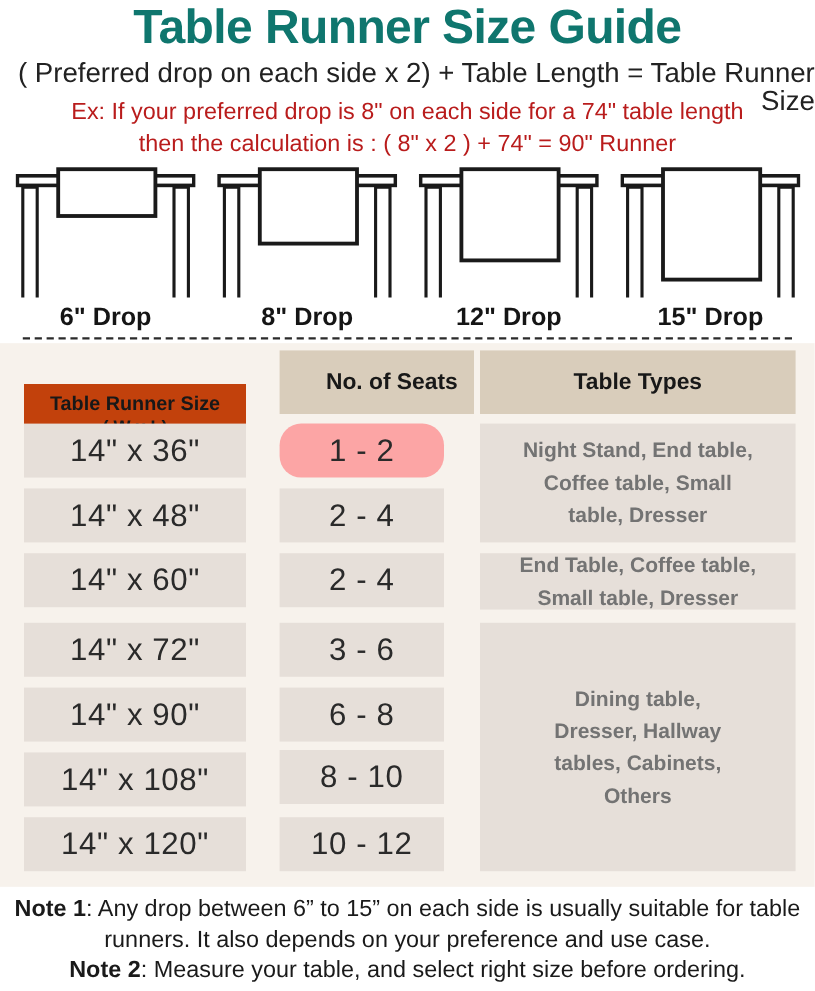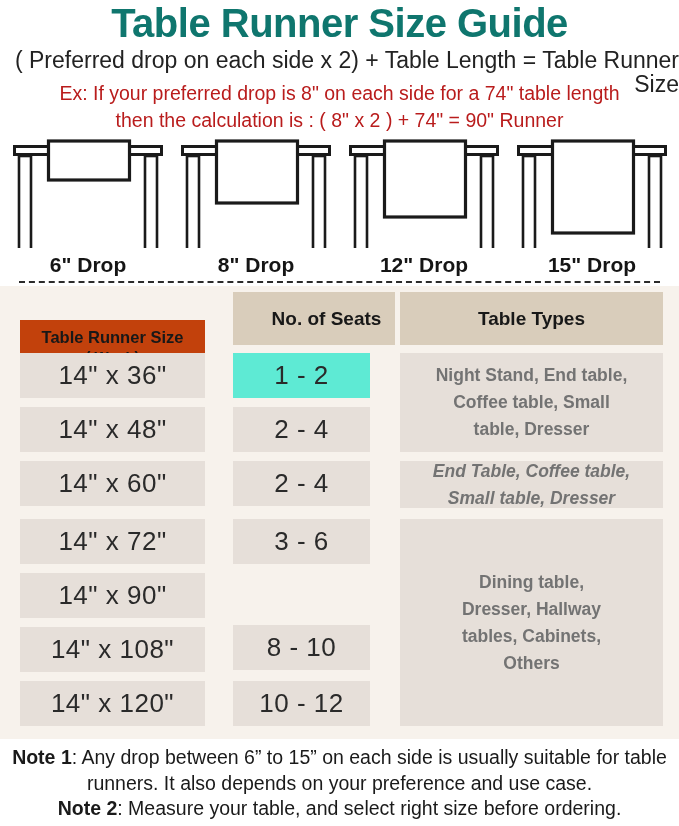--- a/index.html
+++ b/index.html
@@ -122,31 +122,32 @@
   <div class="cell head head-one c3" style="top:292px; height:53px; background:#d9cdbb;">Table Types</div>
 
   <div class="cell val c1" style="top:353px; height:45px; background:#e6dfd9;">14" x 36"</div>
   <div class="cell val c1" style="top:407px; height:45px; background:#e6dfd9;">14" x 48"</div>
   <div class="cell val c1" style="top:461px; height:45px; background:#e6dfd9;">14" x 60"</div>
   <div class="cell val c1" style="top:519px; height:45px; background:#e6dfd9;">14" x 72"</div>
   <div class="cell val c1" style="top:573px; height:45px; background:#e6dfd9;">14" x 90"</div>
   <div class="cell val c1" style="top:627px; height:45px; background:#e6dfd9;">14" x 108"</div>
   <div class="cell val c1" style="top:681px; height:45px; background:#e6dfd9;">14" x 120"</div>
 
-  <div class="cell val c2" style="top:353px; height:45px; background:#5eead4;">1 - 2</div>
+  <div class="cell val c2" style="top:353px; height:45px; background:#fca5a5;border-radius:18px;">1 - 2</div>
   <div class="cell val c2" style="top:407px; height:45px; background:#e6dfd9;">2 - 4</div>
   <div class="cell val c2" style="top:461px; height:45px; background:#e6dfd9;">2 - 4</div>
   <div class="cell val c2" style="top:519px; height:45px; background:#e6dfd9;">3 - 6</div>
+  <div class="cell val c2" style="top:573px; height:45px; background:#e6dfd9;">6 - 8</div>
   <div class="cell val c2" style="top:625px; height:45px; background:#e6dfd9;">8 - 10</div>
   <div class="cell val c2" style="top:681px; height:45px; background:#e6dfd9;">10 - 12</div>
 
   <div class="cell types c3" style="top:353px; height:99px; background:#e6dfd9;">Night Stand, End table,
 Coffee table, Small
 table, Dresser</div>
-  <div class="cell types c3" style="top:461px; height:47px; background:#e6dfd9;font-style:italic;">End Table, Coffee table,
+  <div class="cell types c3" style="top:461px; height:47px; background:#e6dfd9;">End Table, Coffee table,
 Small table, Dresser</div>
   <div class="cell types c3" style="top:519px; height:207px; background:#e6dfd9;">Dining table,
 Dresser, Hallway
 tables, Cabinets,
 Others</div>
 
   <div class="notes">
     <p><span class="nlabel">Note 1</span><span>: Any drop between 6” to 15” on each side is usually suitable for table runners. It also depends on your preference and use case.</span></p>
     <p><span class="nlabel">Note 2</span><span>: Measure your table, and select right size before ordering.</span></p>
   </div>

